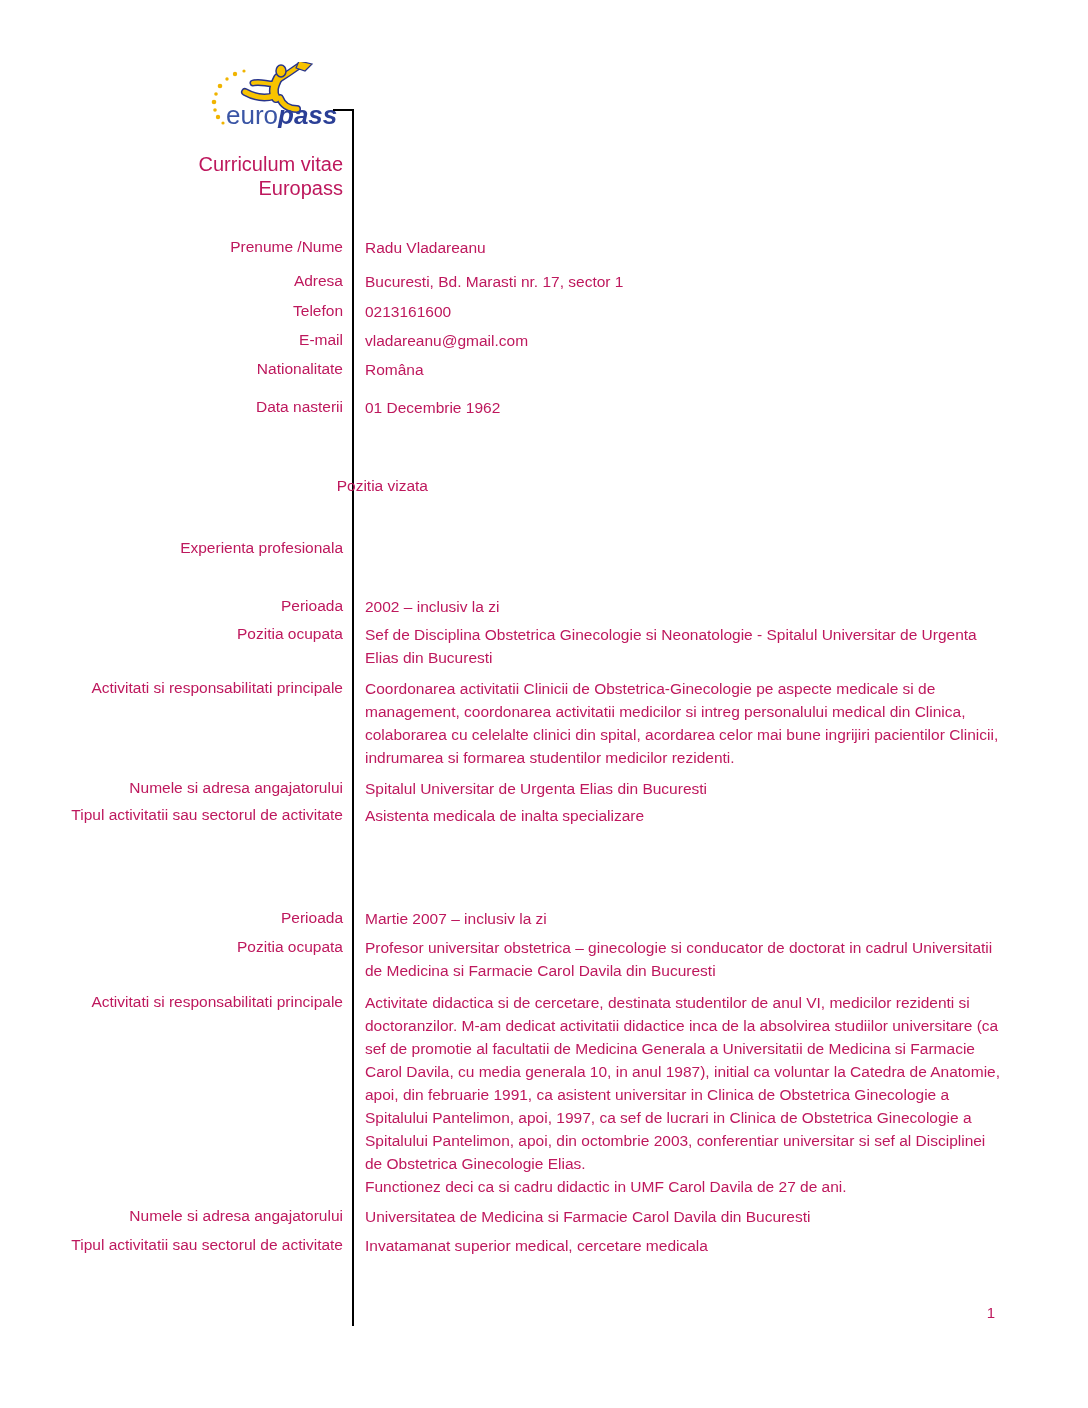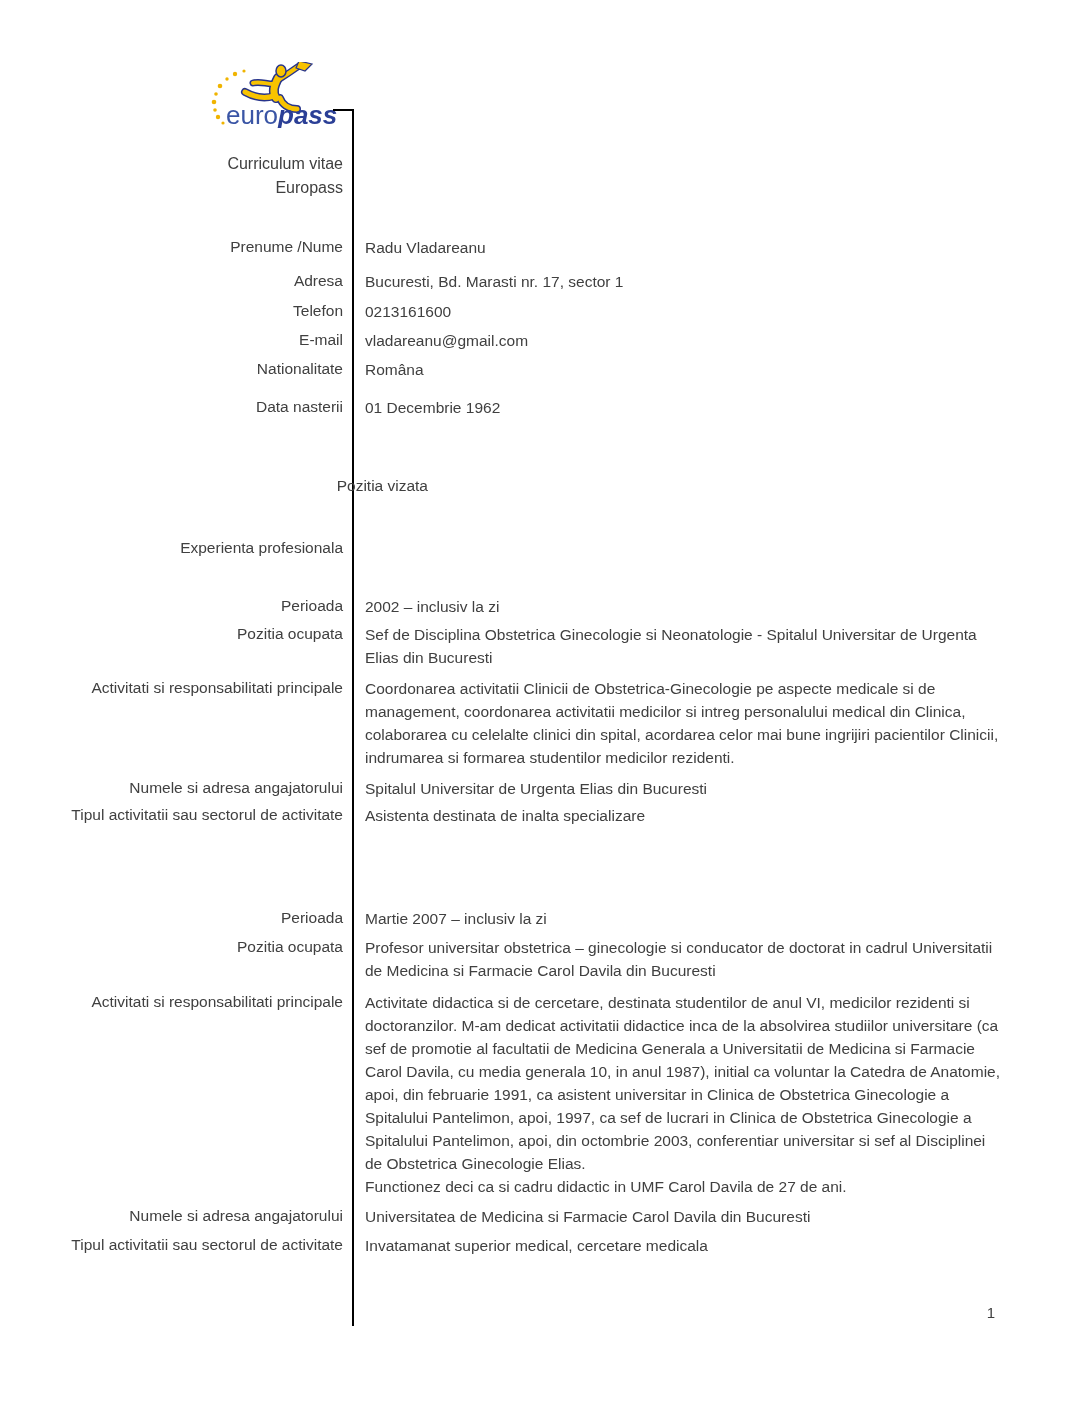--- a/index.html
+++ b/index.html
@@ -1,25 +1,25 @@
 <!DOCTYPE html>
 <html><head>
 <meta charset="utf-8">
 <style>
   html,body{margin:0;padding:0;background:#fff;}
   #page{
     position:relative;width:1088px;height:1408px;background:#ffffff;
-    font-family:"Liberation Sans",sans-serif;font-size:15.5px;color:#404040;
+    font-family:"Liberation Sans",sans-serif;font-size:15.5px;color:#be185d;
     overflow:hidden;
   }
   .row{position:absolute;left:0;width:1088px;display:flex;line-height:22px;}
   .cl{width:353px;min-width:353px;padding-right:10px;box-sizing:border-box;text-align:right;}
   .cr{width:650px;padding-left:12px;box-sizing:border-box;line-height:23px;}
   .b{font-weight:normal;}
-  .hdr{font-size:16px;line-height:24px;}
+  .hdr{font-size:20px;line-height:24px;}
   
   #vline{position:absolute;left:352px;top:109px;width:2px;height:1217px;background:#000;}
   #hstub{position:absolute;left:333px;top:109px;width:21px;height:2px;background:#000;}
   
   #logo{position:absolute;left:206px;top:62px;}
   
   .r-cvtitle{top:152px;}
   .r-name{top:236px;}
   .r-adresa{top:270px;}
   .r-telefon{top:300px;}
@@ -149,21 +149,21 @@
     <div class="cr">Coordonarea activitatii Clinicii de Obstetrica-Ginecologie pe aspecte medicale si de management, coordonarea activitatii medicilor si intreg personalului medical din Clinica, colaborarea cu celelalte clinici din spital, acordarea celor mai bune ingrijiri pacientilor Clinicii, indrumarea si formarea studentilor medicilor rezidenti.</div>
   </div>
 
   <div class="row r-e1-numele">
     <div class="cl">Numele si adresa angajatorului</div>
     <div class="cr">Spitalul Universitar de Urgenta Elias din Bucuresti</div>
   </div>
 
   <div class="row r-e1-tipul">
     <div class="cl">Tipul activitatii sau sectorul de activitate</div>
-    <div class="cr">Asistenta destinata de inalta specializare</div>
+    <div class="cr">Asistenta medicala de inalta specializare</div>
   </div>
 
   <div class="row r-e2-period">
     <div class="cl">Perioada</div>
     <div class="cr">Martie 2007 – inclusiv la zi</div>
   </div>
 
   <div class="row r-e2-pozitia">
     <div class="cl">Pozitia ocupata</div>
     <div class="cr">Profesor universitar obstetrica – ginecologie si conducator de doctorat in cadrul Universitatii de Medicina si Farmacie Carol Davila din Bucuresti</div>

